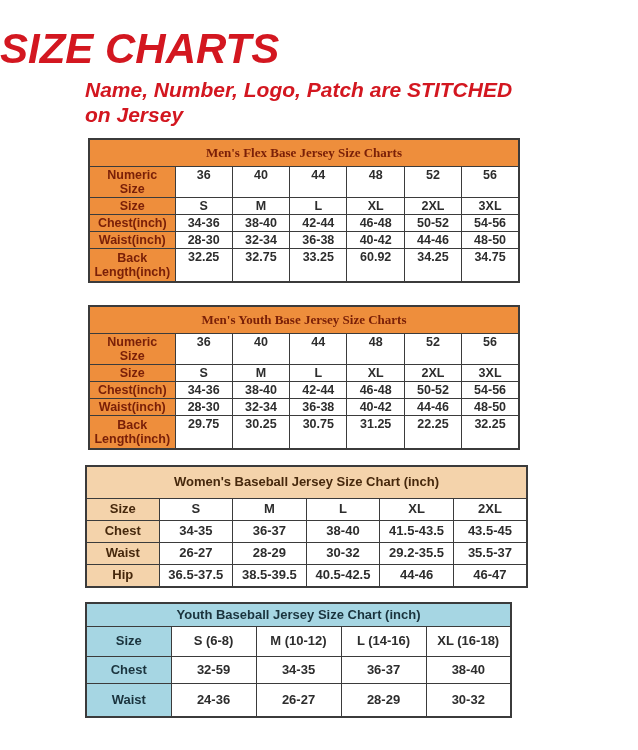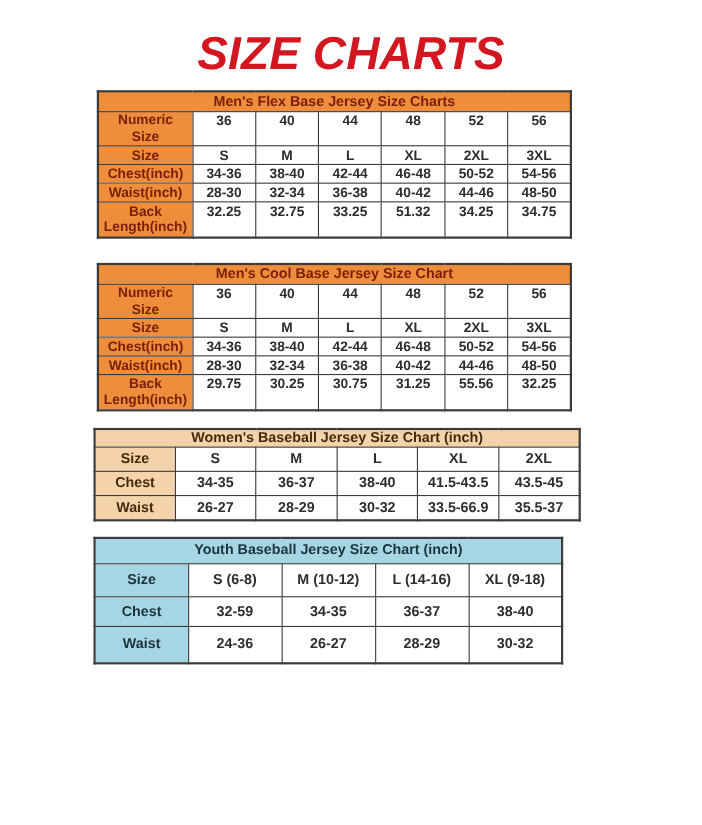--- a/index.html
+++ b/index.html
@@ -12,21 +12,21 @@
   }
   .page {
     width: 638px;
     height: 750px;
     box-sizing: border-box;
     padding-top: 26px;
     background: #ffffff;
   }
   .main-title {
     margin: 0;
-    text-align: center;
+    text-align: left;
     font-size: 42px;
     line-height: 1.1;
     font-weight: bold;
     font-style: italic;
     color: #d31720;
   }
   .subtitle {
     margin: 6px 0 0 85px;
     max-width: 452px;
     font-size: 21px;
@@ -60,47 +60,48 @@
   }
   table.chart td {
     background: #ffffff;
     color: #2d2d2d;
   }
   
   .mens-flex, .mens-cool { width: 432px; margin-left: 88px; font-size: 12.5px; }
   .mens-flex { margin-top: 10px; }
   .mens-cool { margin-top: 22px; }
   .mens-flex col.label-col, .mens-cool col.label-col { width: 86px; }
-  .mens-flex thead tr, .mens-cool thead tr { height: 18px; }
+  .mens-flex thead tr, .mens-cool thead tr { height: 28px; font-family: Liberation Serif, serif; }
   .mens-flex thead th, .mens-cool thead th { font-size: 13px; }
   .mens-flex tbody tr:nth-child(1), .mens-cool tbody tr:nth-child(1) { height: 31px; }
   .mens-flex tbody tr:nth-child(n+2), .mens-cool tbody tr:nth-child(n+2) { height: 17px; }
   .mens-flex tbody tr:nth-child(5), .mens-cool tbody tr:nth-child(5) { height: 33px; }
   .mens-flex tbody tr:nth-child(1) td, .mens-cool tbody tr:nth-child(1) td,
   .mens-flex tbody tr:nth-child(5) td, .mens-cool tbody tr:nth-child(5) td {
     vertical-align: top; padding-top: 1px;
   }
   
   .womens { width: 443px; margin-left: 85px; margin-top: 15px; font-size: 13px; }
   .womens col.label-col { width: 73px; }
-  .womens thead tr { height: 16px; }
+  .womens thead tr { height: 33px; }
   .womens tbody tr { height: 22px; }
   
   .youth { width: 427px; margin-left: 85px; margin-top: 14px; font-size: 13px; }
   .youth col.label-col { width: 85px; }
   .youth thead tr { height: 24px; }
   .youth tbody tr:nth-child(1) { height: 30px; }
   .youth tbody tr:nth-child(2) { height: 27px; }
   .youth tbody tr:nth-child(3) { height: 33px; }
 </style>
 </head>
 <body>
 
 <div class="page">
   <h1 class="main-title">SIZE CHARTS</h1>
+  <p class="subtitle">Name, Number, Logo, Patch are STITCHED on Jersey</p>
   <div id="tables-region">
       <table class="chart mens-flex" style="--head-bg: #ee8e3c; --head-fg: #7a2008;">
         <colgroup>
           <col class="label-col">
           <col class="data-col">
           <col class="data-col">
           <col class="data-col">
           <col class="data-col">
           <col class="data-col">
           <col class="data-col">
@@ -147,39 +148,39 @@
             <td>40-42</td>
             <td>44-46</td>
             <td>48-50</td>
           </tr>
           <tr>
             <th class="label-cell">Back
 Length(inch)</th>
             <td>32.25</td>
             <td>32.75</td>
             <td>33.25</td>
-            <td>51.32</td>
+            <td>60.92</td>
             <td>34.25</td>
             <td>34.75</td>
           </tr>
         </tbody>
       </table>
       <table class="chart mens-cool" style="--head-bg: #ee8e3c; --head-fg: #7a2008;">
         <colgroup>
           <col class="label-col">
           <col class="data-col">
           <col class="data-col">
           <col class="data-col">
           <col class="data-col">
           <col class="data-col">
           <col class="data-col">
         </colgroup>
         <thead>
           <tr>
-            <th colspan="7" class="title-cell">Men's Cool Base Jersey Size Chart</th>
+            <th colspan="7" class="title-cell">Men's Youth Base Jersey Size Charts</th>
           </tr>
         </thead>
         <tbody>
           <tr>
             <th class="label-cell">Numeric
 Size</th>
             <td>36</td>
             <td>40</td>
             <td>44</td>
             <td>48</td>
@@ -213,21 +214,21 @@
             <td>44-46</td>
             <td>48-50</td>
           </tr>
           <tr>
             <th class="label-cell">Back
 Length(inch)</th>
             <td>29.75</td>
             <td>30.25</td>
             <td>30.75</td>
             <td>31.25</td>
-            <td>55.56</td>
+            <td>22.25</td>
             <td>32.25</td>
           </tr>
         </tbody>
       </table>
       <table class="chart womens" style="--head-bg: #f4d3ab; --head-fg: #46280c;">
         <colgroup>
           <col class="label-col">
           <col class="data-col">
           <col class="data-col">
           <col class="data-col">
@@ -254,22 +255,30 @@
             <td>36-37</td>
             <td>38-40</td>
             <td>41.5-43.5</td>
             <td>43.5-45</td>
           </tr>
           <tr>
             <th class="label-cell">Waist</th>
             <td>26-27</td>
             <td>28-29</td>
             <td>30-32</td>
-            <td>33.5-66.9</td>
+            <td>29.2-35.5</td>
             <td>35.5-37</td>
+          </tr>
+          <tr>
+            <th class="label-cell">Hip</th>
+            <td>36.5-37.5</td>
+            <td>38.5-39.5</td>
+            <td>40.5-42.5</td>
+            <td>44-46</td>
+            <td>46-47</td>
           </tr>
         </tbody>
       </table>
       <table class="chart youth" style="--head-bg: #a6d6e3; --head-fg: #1a333d;">
         <colgroup>
           <col class="label-col">
           <col class="data-col">
           <col class="data-col">
           <col class="data-col">
           <col class="data-col">
@@ -278,21 +287,21 @@
           <tr>
             <th colspan="5" class="title-cell">Youth Baseball Jersey Size Chart (inch)</th>
           </tr>
         </thead>
         <tbody>
           <tr>
             <th class="label-cell">Size</th>
             <td>S (6-8)</td>
             <td>M (10-12)</td>
             <td>L (14-16)</td>
-            <td>XL (9-18)</td>
+            <td>XL (16-18)</td>
           </tr>
           <tr>
             <th class="label-cell">Chest</th>
             <td>32-59</td>
             <td>34-35</td>
             <td>36-37</td>
             <td>38-40</td>
           </tr>
           <tr>
             <th class="label-cell">Waist</th>

